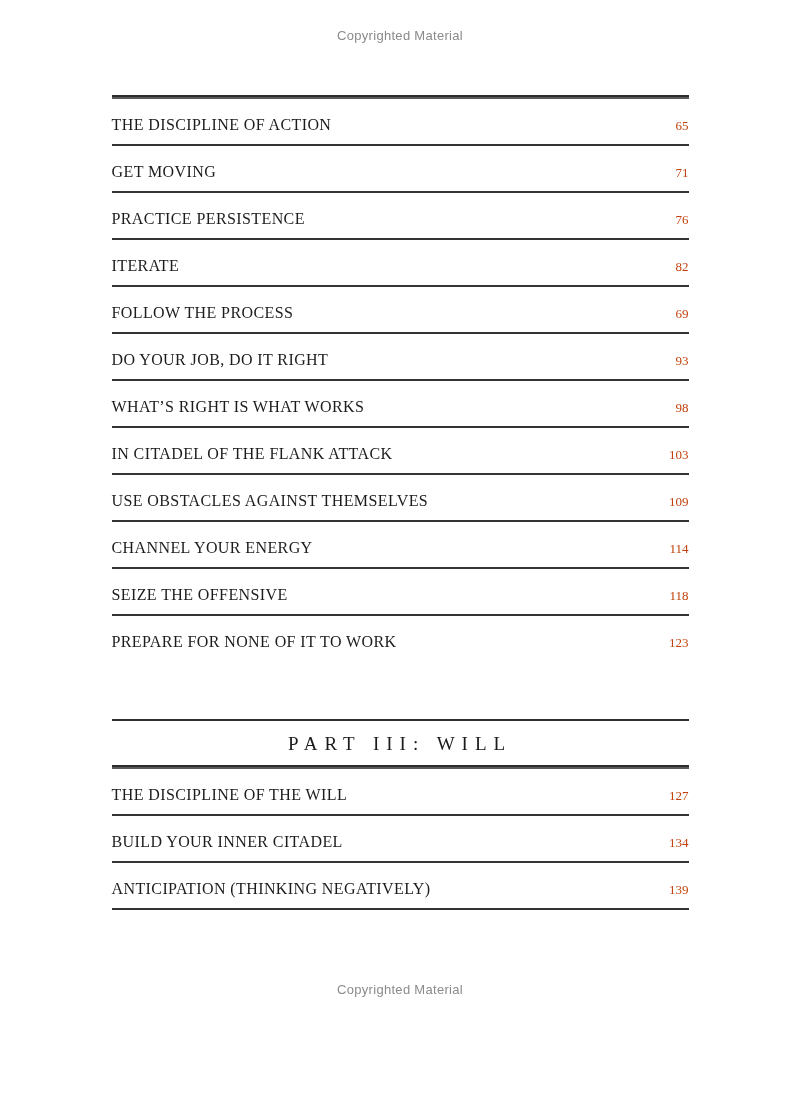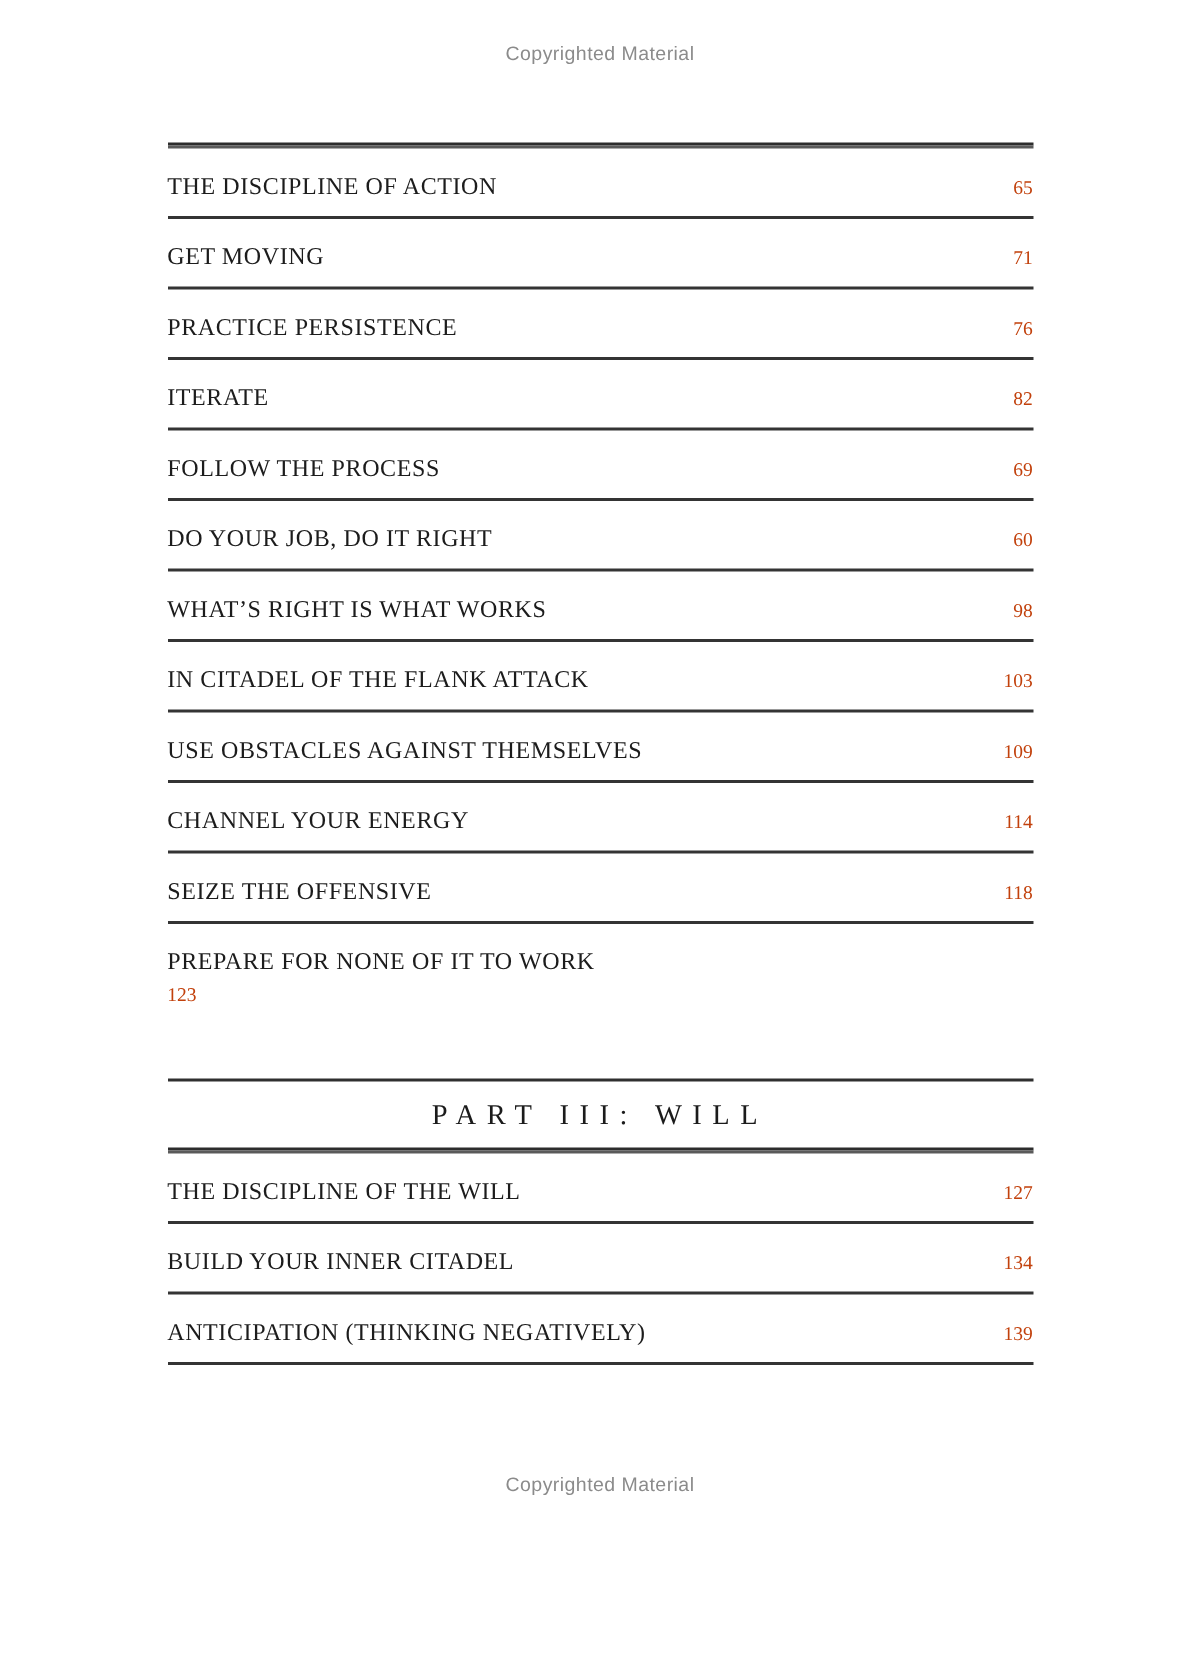--- a/index.html
+++ b/index.html
@@ -46,21 +46,20 @@
     display: flex;
     justify-content: space-between;
     align-items: baseline;
     border-bottom: 2px solid #343434;
     padding: 15px 0 9px 0;
     height: 47px;
   }
   .toc-row.no-rule {
     border-bottom: none;
     height: 45px;
-    flex-direction: column;
   }
   .chapter-title {
     font-size: 16px;
     font-weight: normal;
     letter-spacing: 0.4px;
     color: #1c1c1c;
     line-height: 21px;
   }
   .chapter-page {
     font-size: 13px;
@@ -94,21 +93,21 @@
     <div class="toc-row">
       <span class="chapter-title">ITERATE</span>
       <span class="chapter-page">82</span>
     </div>
     <div class="toc-row">
       <span class="chapter-title">FOLLOW THE PROCESS</span>
       <span class="chapter-page">69</span>
     </div>
     <div class="toc-row">
       <span class="chapter-title">DO YOUR JOB, DO IT RIGHT</span>
-      <span class="chapter-page">60</span>
+      <span class="chapter-page">93</span>
     </div>
     <div class="toc-row">
       <span class="chapter-title">WHAT’S RIGHT IS WHAT WORKS</span>
       <span class="chapter-page">98</span>
     </div>
     <div class="toc-row">
       <span class="chapter-title">IN CITADEL OF THE FLANK ATTACK</span>
       <span class="chapter-page">103</span>
     </div>
     <div class="toc-row">

